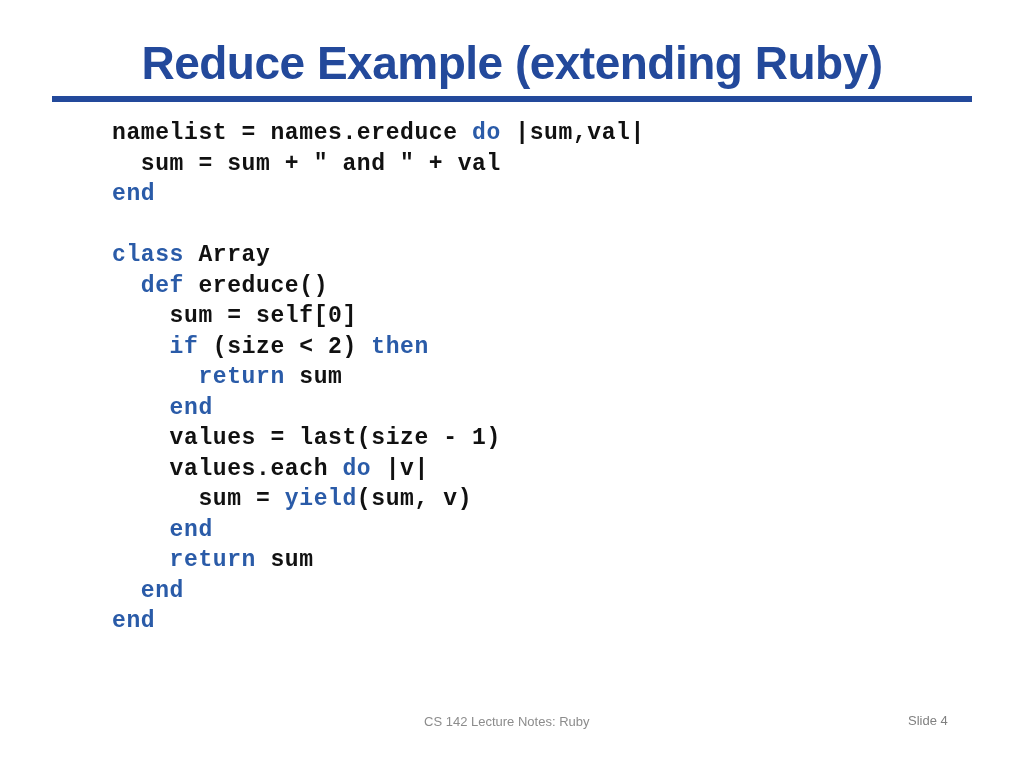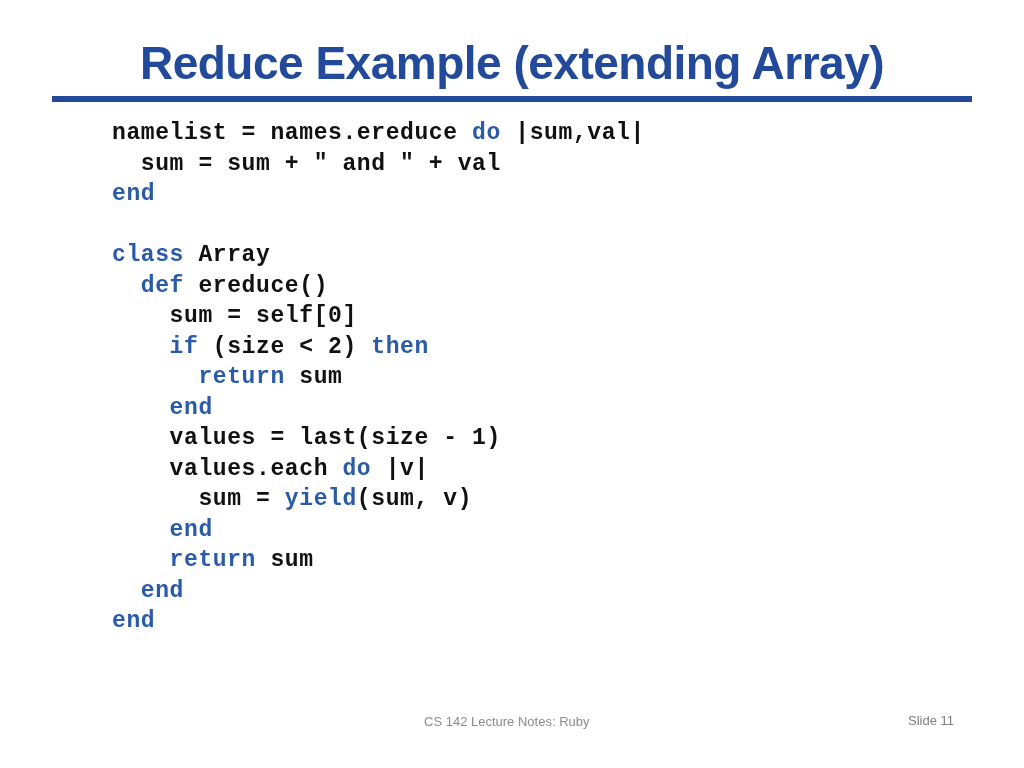--- a/index.html
+++ b/index.html
@@ -82,23 +82,23 @@
     font-size: 13px;
     color: #808080;
     white-space: nowrap;
   }
 </style>
 </head>
 <body>
 
 <div class="slide">
 
-  <div class="title">Reduce Example (extending Array)</div>
+  <div class="title">Reduce Example (extending Ruby)</div>
 
   <div class="title-rule"></div>
 
   <div class="code" id="code-block"><div class="line"><span class="">namelist = names.ereduce </span><span class="kw">do</span><span class=""> |sum,val|</span></div><div class="line"><span class="">  sum = sum + " and " + val</span></div><div class="line"><span class="kw">end</span></div><div class="line blank">&nbsp;</div><div class="line"><span class="kw">class</span><span class=""> Array</span></div><div class="line"><span class="kw">  def</span><span class=""> ereduce()</span></div><div class="line"><span class="">    sum = self[0]</span></div><div class="line"><span class="kw">    if</span><span class=""> (size &lt; 2) </span><span class="kw">then</span></div><div class="line"><span class="kw">      return</span><span class=""> sum</span></div><div class="line"><span class="kw">    end</span></div><div class="line"><span class="">    values = last(size - 1)</span></div><div class="line"><span class="">    values.each </span><span class="kw">do</span><span class=""> |v|</span></div><div class="line"><span class="">      sum = </span><span class="kw">yield</span><span class="">(sum, v)</span></div><div class="line"><span class="kw">    end</span></div><div class="line"><span class="kw">    return</span><span class=""> sum</span></div><div class="line"><span class="kw">  end</span></div><div class="line"><span class="kw">end</span></div></div>
 
   <div class="footer-left">CS 142 Lecture Notes: Ruby</div>
 
-  <div class="footer-right">Slide 11</div>
+  <div class="footer-right">Slide 4</div>
 
 </div>
 
 </body></html>

